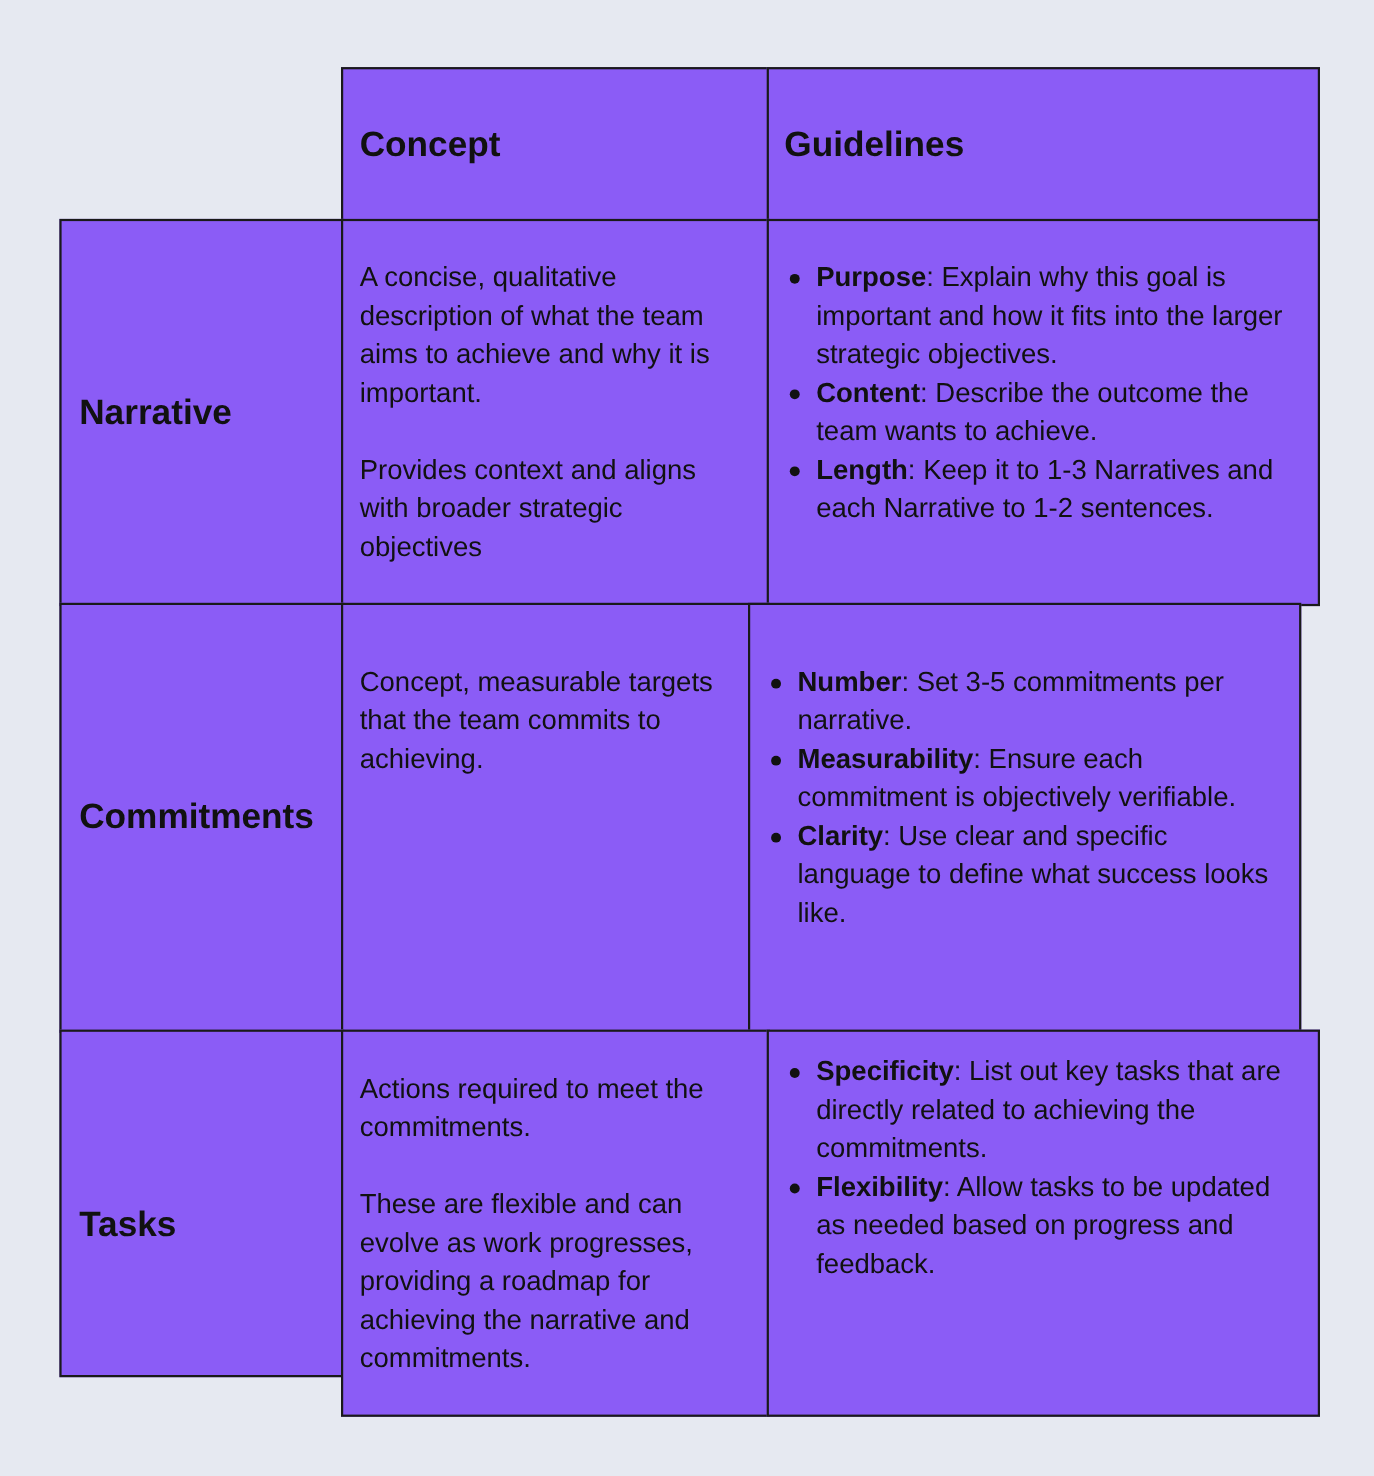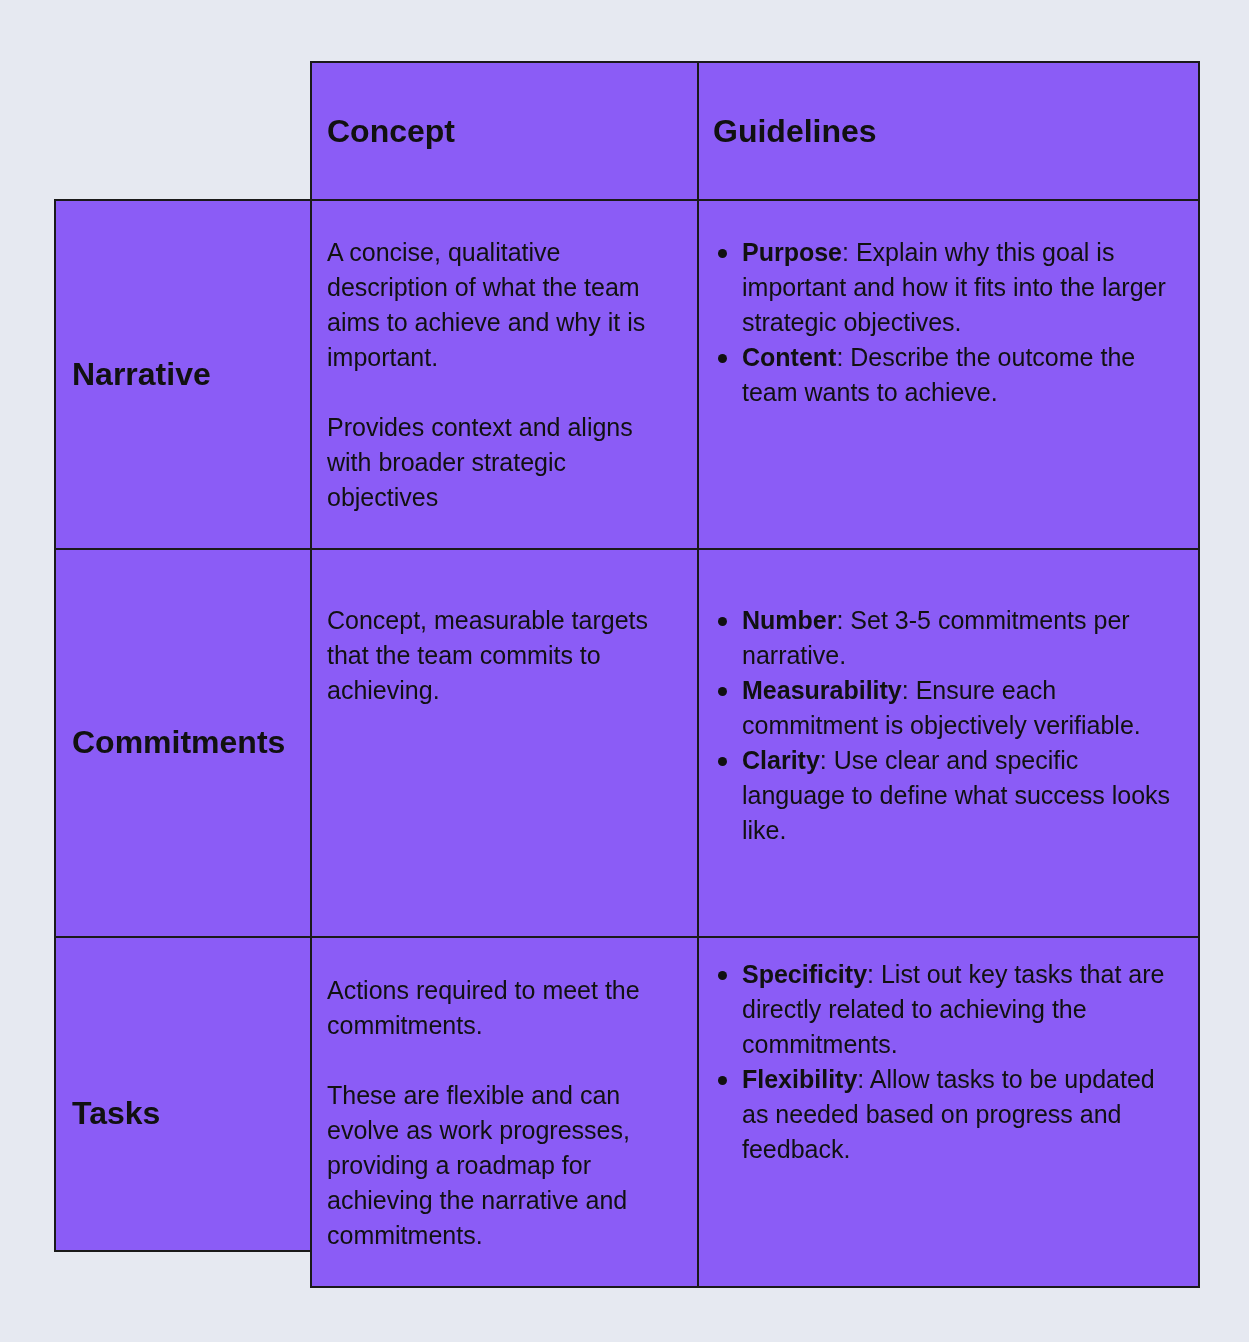--- a/index.html
+++ b/index.html
@@ -31,32 +31,33 @@
 <div class="cell" style="left:310px;top:199px;width:390px;height:352px;">
   <div class="txt" style="top:34px;">
     <p>A concise, qualitative description of what the team aims to achieve and why it is important.</p>
     <p>Provides context and aligns with broader strategic objectives</p>
   </div>
 </div>
 <div class="cell" style="left:697px;top:199px;width:503px;height:352px;">
   <ul class="txt" style="top:34px;left:0;">
     <li><b>Purpose</b><span>: Explain why this goal is important and how it fits into the larger strategic objectives.</span></li>
     <li><b>Content</b><span>: Describe the outcome the team wants to achieve.</span></li>
+    <li><b>Length</b><span>: Keep it to 1-3 Narratives and each Narrative to 1-2 sentences.</span></li>
   </ul>
 </div>
 
 <div class="cell" style="left:54px;top:548px;width:259px;height:391px;">
   <span class="rowlabel" style="top:174px;">Commitments</span>
 </div>
 <div class="cell" style="left:310px;top:548px;width:390px;height:391px;">
   <div class="txt" style="top:53px;">
     <p>Concept, measurable targets that the team commits to achieving.</p>
   </div>
 </div>
-<div class="cell" style="left:697px;top:548px;width:503px;height:391px;">
+<div class="cell" style="left:680px;top:548px;width:503px;height:391px;">
   <ul class="txt" style="top:53px;left:0;">
     <li><b>Number</b><span>: Set 3-5 commitments per narrative.</span></li>
     <li><b>Measurability</b><span>: Ensure each commitment is objectively verifiable.</span></li>
     <li><b>Clarity</b><span>: Use clear and specific language to define what success looks like.</span></li>
   </ul>
 </div>
 
 <div class="cell" style="left:54px;top:936px;width:259px;height:316px;">
   <span class="rowlabel" style="top:157px;">Tasks</span>
 </div>

